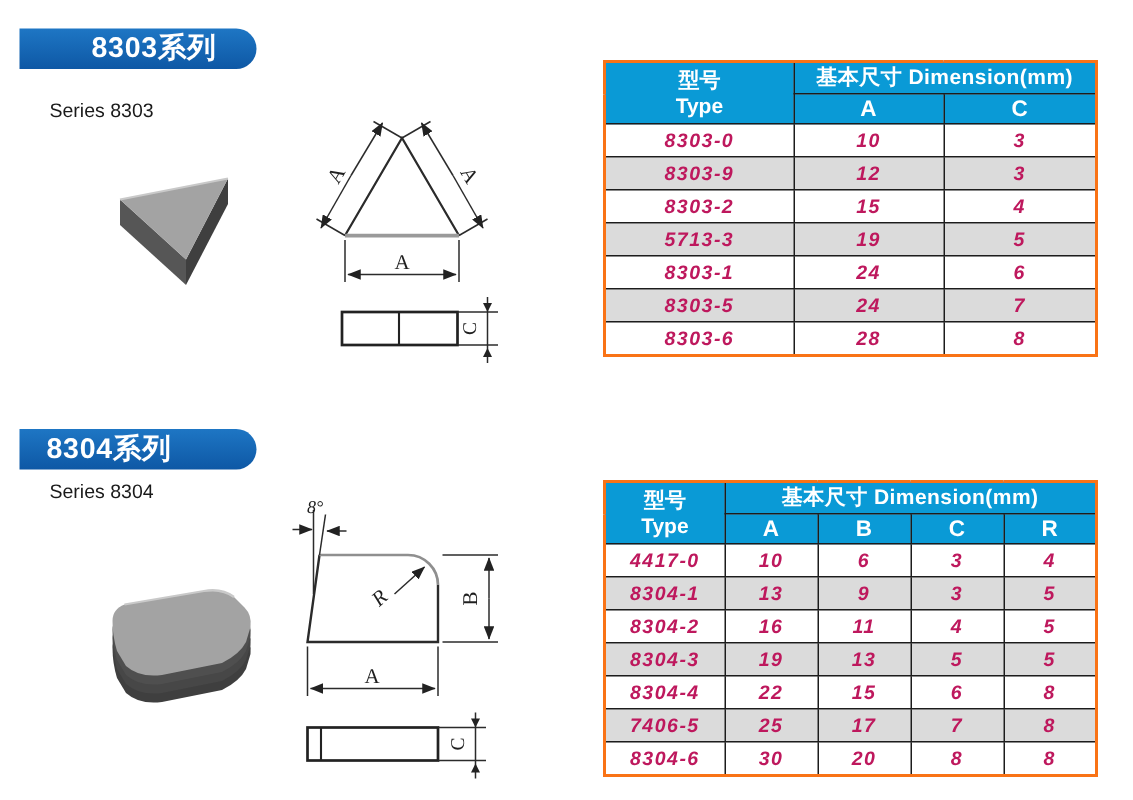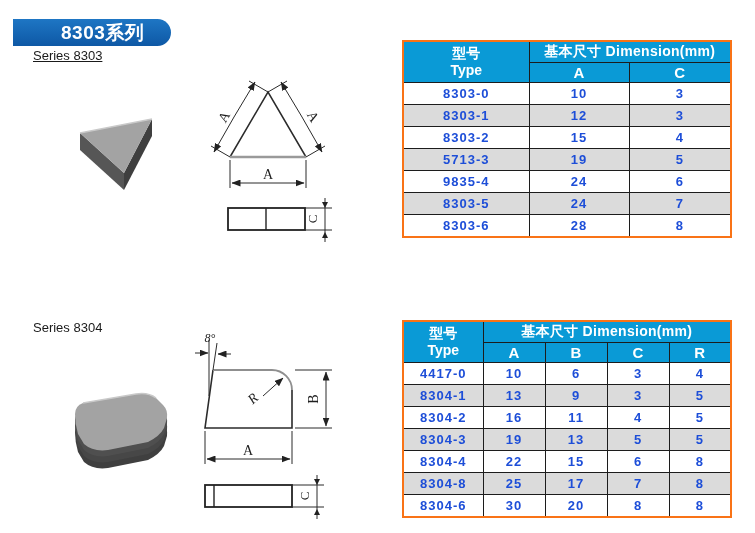--- a/index.html
+++ b/index.html
@@ -15,34 +15,34 @@
   .subtitle { position:absolute; left:33px; font-size:13px; color:#1a1a1a; }
 
   
   table.dim { position:absolute; border-collapse:collapse; table-layout:fixed;
               width:328px; background:#ffffff; border:2px solid #f97316; }
   table.dim th, table.dim td { border:1px solid #1c1c1c; text-align:center; padding:0; }
   table.dim thead th { background:#0a9ad6; color:#ffffff; font-weight:bold; }
   th.dimspan { border-bottom:3px solid #ffffff; font-size:14px; height:20px; letter-spacing:0.3px; }
   th.subcol  { height:19px; font-size:15px; }
   th.typecol { font-size:14px; line-height:1.2; }
-  table.dim tbody td { height:21px; font-size:13px; font-weight:bold; color:#1d4ed8;
-                       letter-spacing:1px; background:#ffffff; }
+  table.dim tbody td { height:21px; font-size:13px; font-weight:bold; color:#be185d;
+                       letter-spacing:1px; background:#ffffff;font-style:italic; }
   table.dim tbody tr:nth-child(even) td { background:#dbdbdb; }
 
   .abs { position:absolute; }
   svg text { font-family:"Liberation Serif",serif; fill:#1f1f1f; }
 </style>
 </head>
 <body>
 
 <div id="page">
 
   <div class="banner" style="top:19px;padding-left:48px;">8303系列</div>
-  <div class="subtitle" style="top:48px;text-decoration:underline;">Series 8303</div>
+  <div class="subtitle" style="top:66px;">Series 8303</div>
 
   <svg class="abs" style="left:50px;top:100px;" width="125" height="105" viewBox="0 0 125 105">
     <polygon points="30,33 74,73 74,90 30,50" fill="#565656"></polygon>
     <polygon points="74,73 102,19 102,36 74,90" fill="#3f3f3f"></polygon>
     <polygon points="30,33 102,19 74,73" fill="#a3a3a3"></polygon>
     <line x1="30" y1="33" x2="102" y2="19" stroke="#c9c9c9" stroke-width="1.5"></line>
   </svg>
 
   <svg class="abs" style="left:183px;top:70px;" width="175" height="125" viewBox="0 0 175 125">
     <defs>
@@ -103,52 +103,53 @@
         <th class="subcol">C</th>
       </tr>
     </thead>
     <tbody>
       <tr>
           <td>8303-0</td>
           <td>10</td>
           <td>3</td>
         </tr>
       <tr>
-          <td>8303-1</td>
+          <td>8303-9</td>
           <td>12</td>
           <td>3</td>
         </tr>
       <tr>
           <td>8303-2</td>
           <td>15</td>
           <td>4</td>
         </tr>
       <tr>
           <td>5713-3</td>
           <td>19</td>
           <td>5</td>
         </tr>
       <tr>
-          <td>9835-4</td>
+          <td>8303-1</td>
           <td>24</td>
           <td>6</td>
         </tr>
       <tr>
           <td>8303-5</td>
           <td>24</td>
           <td>7</td>
         </tr>
       <tr>
           <td>8303-6</td>
           <td>28</td>
           <td>8</td>
         </tr>
     </tbody>
   </table>
 
+  <div class="banner" style="top:286px;">8304系列</div>
   <div class="subtitle" style="top:320px;">Series 8304</div>
 
   <svg class="abs" style="left:48px;top:372px;" width="135" height="100" viewBox="0 0 135 100">
     <g>
       <path d="M 27,42 Q 27,34 35,31 L 88,22 Q 100,20 108,26 L 115,33 Q 120,38 119,46 L 116,56 Q 112,64 100,70 L 60,78 Q 45,80 36,72 L 30,62 Q 27,52 27,42 Z" transform="translate(0,18)" fill="#3f3f3f"></path>
       <path d="M 27,42 Q 27,34 35,31 L 88,22 Q 100,20 108,26 L 115,33 Q 120,38 119,46 L 116,56 Q 112,64 100,70 L 60,78 Q 45,80 36,72 L 30,62 Q 27,52 27,42 Z" transform="translate(0,12)" fill="#474747"></path>
       <path d="M 27,42 Q 27,34 35,31 L 88,22 Q 100,20 108,26 L 115,33 Q 120,38 119,46 L 116,56 Q 112,64 100,70 L 60,78 Q 45,80 36,72 L 30,62 Q 27,52 27,42 Z" transform="translate(0,6)" fill="#4f4f4f"></path>
     </g>
     <path d="M 27,42 Q 27,34 35,31 L 88,22 Q 100,20 108,26 L 115,33 Q 120,38 119,46 L 116,56 Q 112,64 100,70 L 60,78 Q 45,80 36,72 L 30,62 Q 27,52 27,42 Z" fill="#a3a3a3"></path>
     <path d="M 35,31 L 88,22 Q 100,20 108,26" fill="none" stroke="#c9c9c9" stroke-width="1.5"></path>
@@ -250,21 +251,21 @@
           <td>5</td>
         </tr>
       <tr>
           <td>8304-4</td>
           <td>22</td>
           <td>15</td>
           <td>6</td>
           <td>8</td>
         </tr>
       <tr>
-          <td>8304-8</td>
+          <td>7406-5</td>
           <td>25</td>
           <td>17</td>
           <td>7</td>
           <td>8</td>
         </tr>
       <tr>
           <td>8304-6</td>
           <td>30</td>
           <td>20</td>
           <td>8</td>

